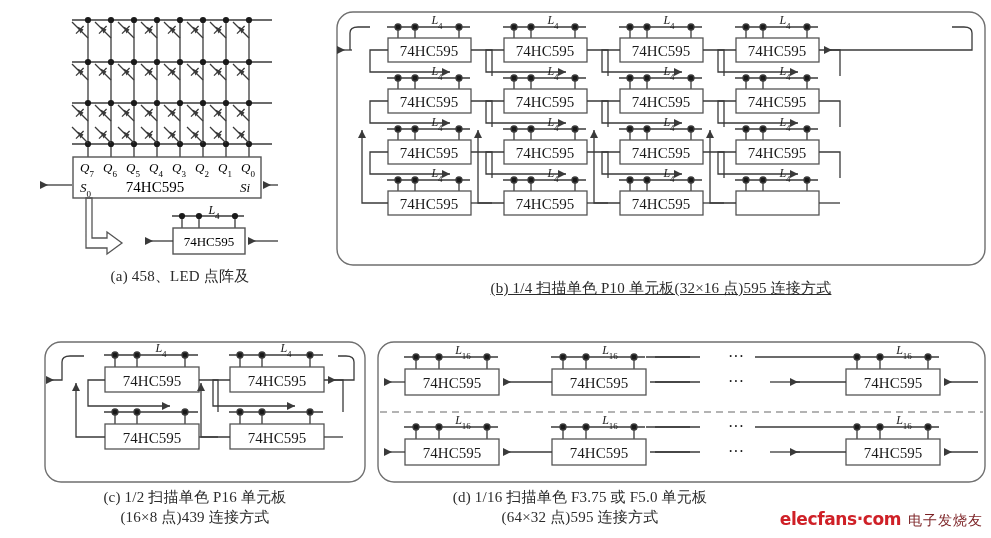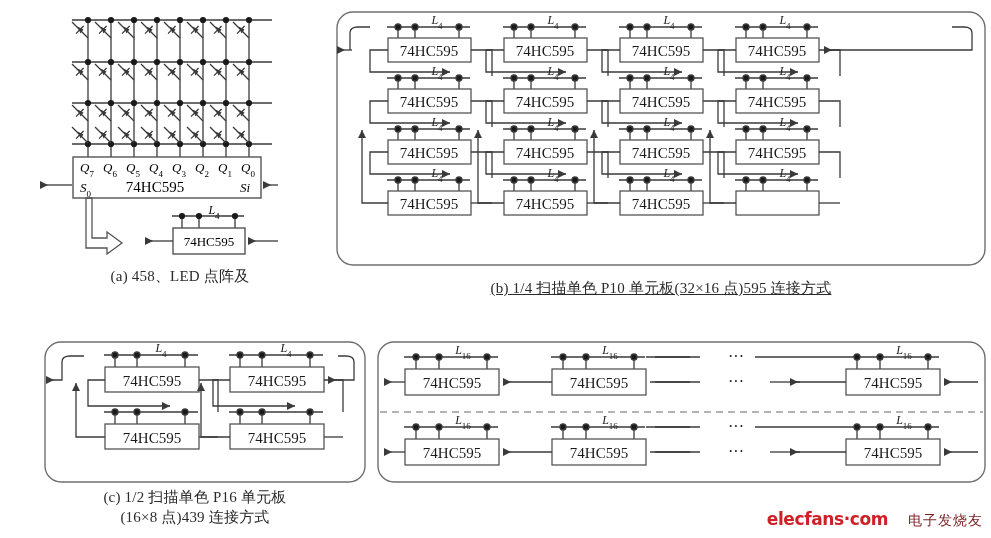--- a/index.html
+++ b/index.html
@@ -6,21 +6,21 @@
   body{width:991px;height:538px;position:relative;overflow:hidden;
        font-family:"Liberation Serif",serif;color:#1a1a1a;}
   .fig{position:absolute;inset:0;}
   svg{display:block;}
   .cap{position:absolute;text-align:center;font-family:"Liberation Serif",serif;
        font-size:15px;color:#2b2b2b;line-height:1.35;letter-spacing:.2px;}
   #cap-a{left:40px;top:266px;width:280px;}
   #cap-b{left:336px;top:278px;width:650px;text-decoration:underline;}
   #cap-c{left:20px;top:487px;width:350px;}
   #cap-d{left:370px;top:487px;width:420px;}
-  .wm{position:absolute;right:8px;bottom:8px;display:flex;align-items:baseline;gap:20px;}
+  .wm{position:absolute;right:8px;bottom:8px;display:flex;align-items:baseline;gap:7px;}
   .wm-en{font-family:"DejaVu Sans",sans-serif;font-weight:bold;font-size:17px;color:#cf2027;letter-spacing:-.4px;}
   .wm-cn{font-family:Liberation Mono, monospace;font-size:14px;color:#7a1f22;letter-spacing:1px;}
 </style>
 </head>
 <body>
 
 <div class="fig">
 
 <svg width="991" height="538" viewBox="0 0 991 538">
   <defs>
@@ -583,20 +583,22 @@
 </div>
 
 <div class="cap" id="cap-b">(b) 1/4 扫描单色 P10 单元板(32×16 点)595 连接方式</div>
 
 <div class="cap" id="cap-c">
   <div>(c) 1/2 扫描单色 P16 单元板</div>
   <div>(16×8 点)439 连接方式</div>
 </div>
 
 <div class="cap" id="cap-d">
+  <div>(d) 1/16 扫描单色 F3.75 或 F5.0 单元板</div>
+  <div>(64×32 点)595 连接方式</div>
 </div>
 
 <div class="wm">
   <span class="wm-en">elecfans·com</span>
   <span class="wm-cn">电子发烧友</span>
 </div>
 
 </div>
 
 </body></html>

